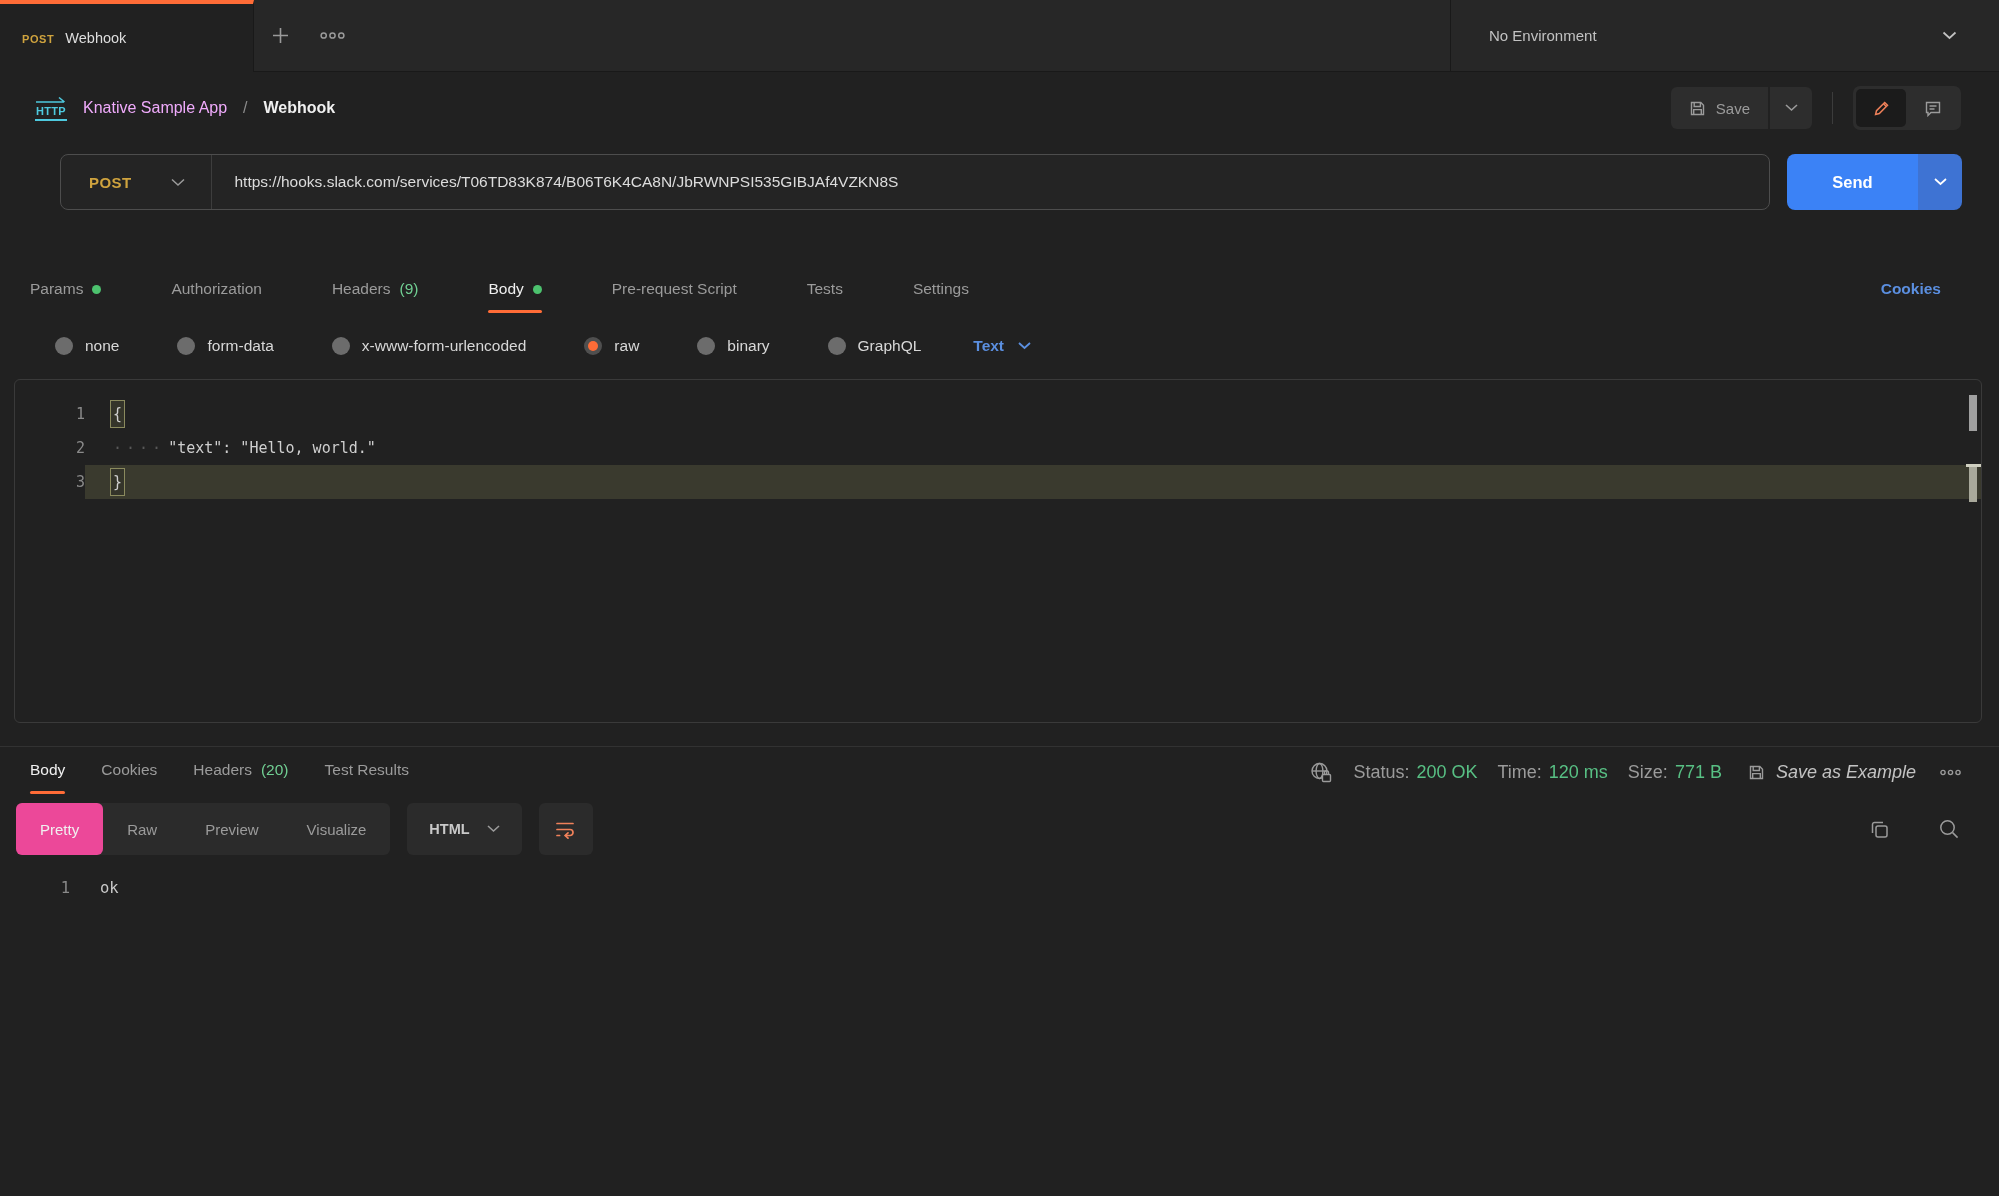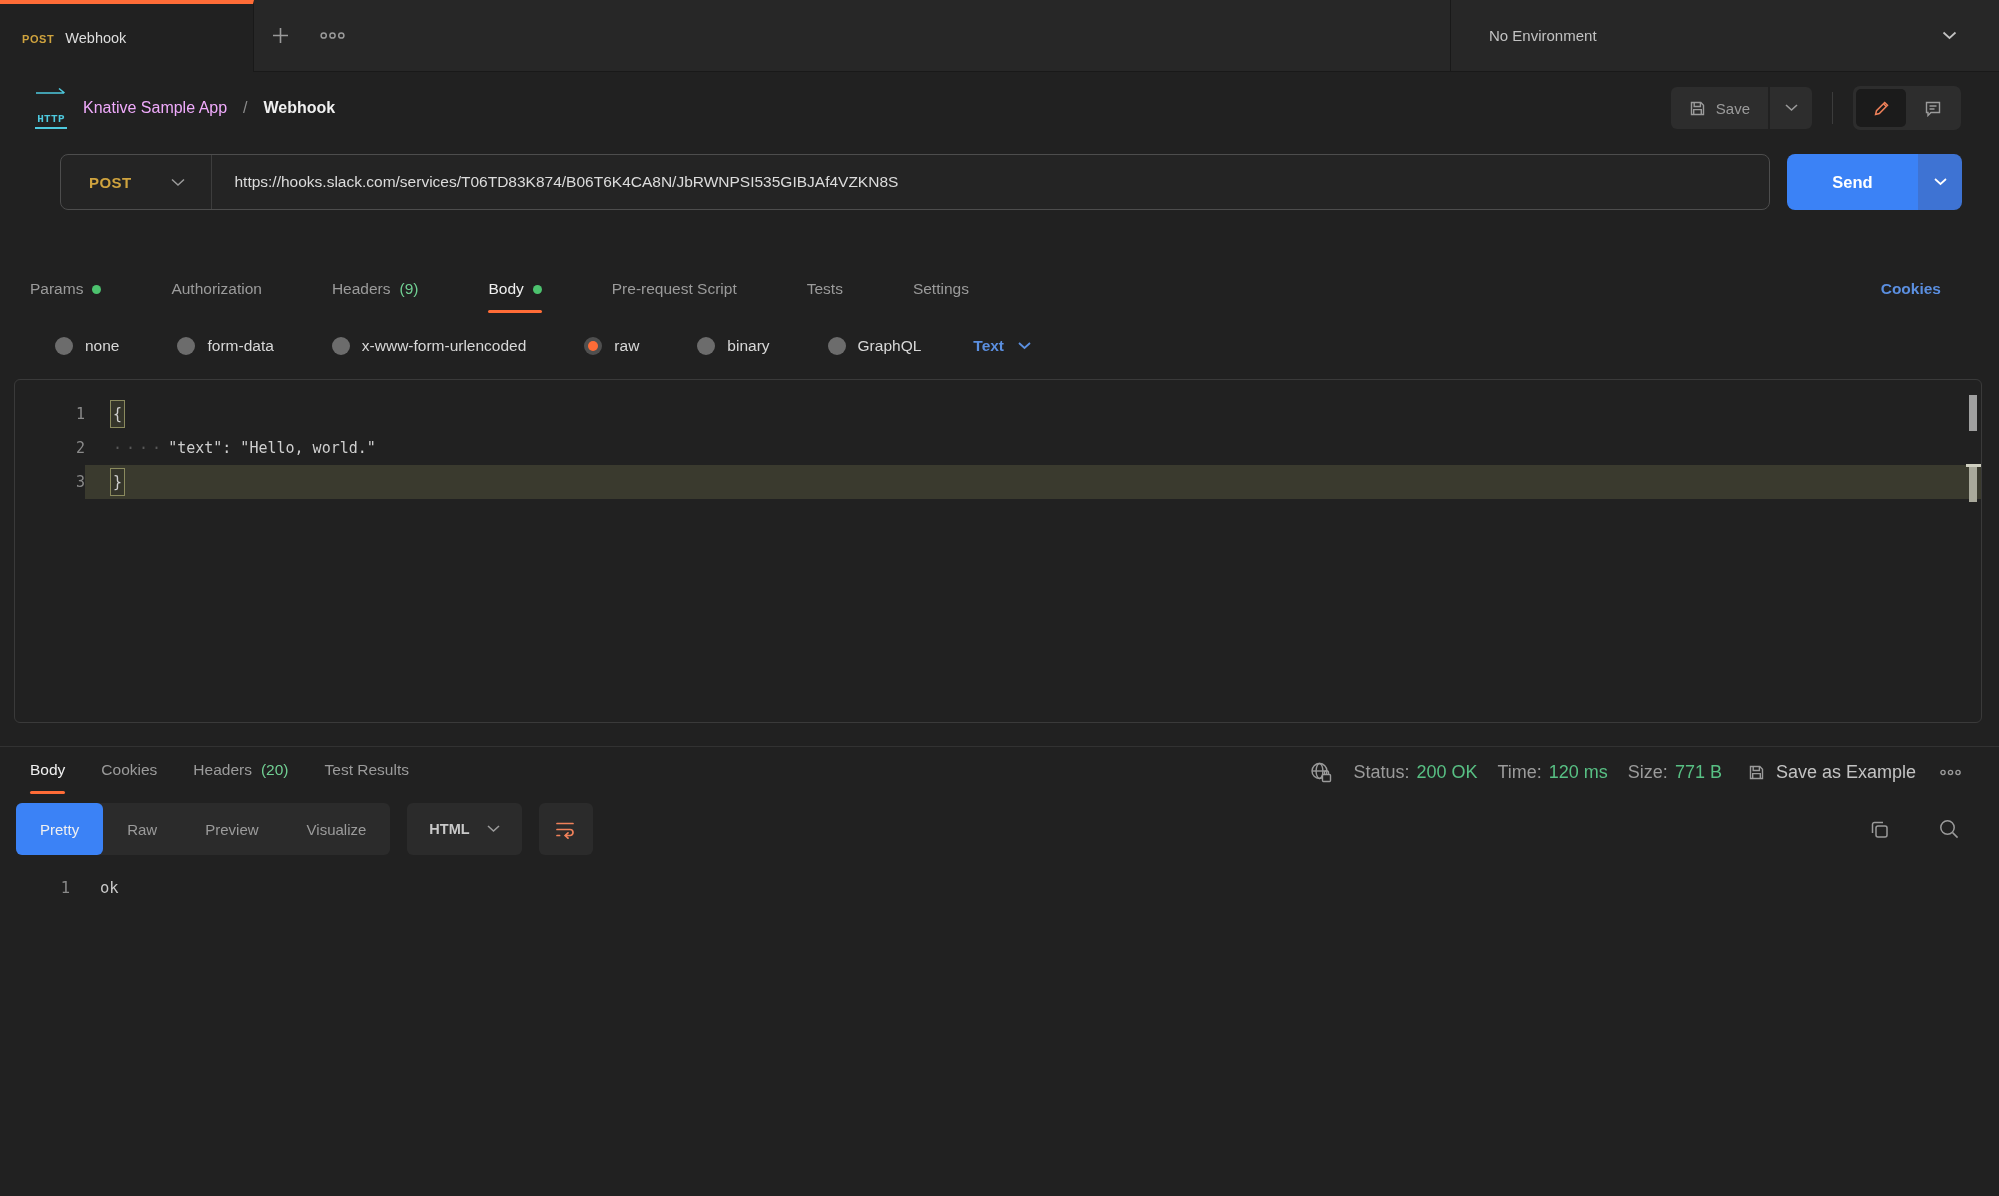--- a/index.html
+++ b/index.html
@@ -24,21 +24,21 @@
   .strip-btn { width:52px; display:flex; align-items:center; justify-content:center; color:#9a9a9a; cursor:pointer; }
   .env { margin-left:auto; width:549px; border-left:1px solid #191919;
          display:flex; align-items:center; justify-content:space-between;
          padding:0 42px 0 38px; font-size:15px; color:#c2c2c2; cursor:pointer; }
 
   
   .req-header { height:72px; display:flex; align-items:center; padding:0 38px 0 35px; }
   .breadcrumb { display:flex; align-items:center; gap:16px; font-size:16px; }
   .http-badge { display:flex; flex-direction:column; align-items:stretch; width:32px; }
   .http-badge .word { color:#4ec9de; font-size:11px; font-weight:700; letter-spacing:.3px;
-                      border-bottom:2px solid #4ec9de; padding:18px 0 2px; text-align:center;font-family:Liberation Mono, monospace; }
+                      border-bottom:2px solid #4ec9de; padding:1px 0 2px; text-align:center; }
   .crumb-collection { color:#f0abfc; }
   .crumb-sep { color:#8b8b8b; }
   .crumb-request { color:#f0f0f0; font-weight:700; }
   .header-actions { margin-left:auto; display:flex; align-items:center; }
   .btn-save { height:42px; background:#2d2d2d; border-radius:6px 0 0 6px;
               display:flex; align-items:center; gap:10px; padding:0 18px;
               color:#9b9b9b; font-size:15px; cursor:pointer; }
   .btn-save-caret { height:42px; width:42px; background:#2d2d2d; border-radius:0 6px 6px 0;
                     margin-left:2px; display:flex; align-items:center; justify-content:center;
                     color:#9b9b9b; cursor:pointer; }
@@ -106,29 +106,29 @@
   
   .response { margin-top:23px; border-top:1px solid #323232; }
   .resp-head { display:flex; align-items:flex-end; padding:0 38px 0 30px; height:47px;
                font-size:15.5px; color:#9b9b9b; }
   .resp-tabs { display:flex; align-items:flex-end; gap:36px; }
   .resp-meta { margin-left:auto; display:flex; align-items:center; gap:10px;
                padding-bottom:10px; font-size:18px; }
   .meta-label { color:#9b9b9b; }
   .meta-value { color:#58c084; }
   .meta-group { display:flex; align-items:center; gap:7px; margin-left:10px; }
-  .save-example { display:flex; align-items:center; gap:11px; color:#c3c3c3; margin-left:16px; cursor:pointer; }
+  .save-example { display:flex; align-items:center; gap:11px; color:#c3c3c3; margin-left:16px; cursor:pointer;font-style:italic; }
   .resp-more { margin-left:14px; color:#9b9b9b; cursor:pointer; }
 
   
   .resp-toolbar { display:flex; align-items:center; padding:9px 39px 0 16px; gap:17px; }
   .segmented { display:flex; background:#2b2b2b; border-radius:6px; height:52px;
                align-items:stretch; font-size:15px; color:#9b9b9b; }
   .seg { padding:0 24px; display:flex; align-items:center; border-radius:6px; cursor:pointer; }
-  .seg.active { background:#3b82f6; color:#f0f0f0; }
+  .seg.active { background:#ec4899; color:#f0f0f0; }
   .fmt-box { height:52px; background:#2b2b2b; border-radius:6px; display:flex; align-items:center;
              gap:17px; padding:0 22px; color:#c9c9c9; font-weight:700; font-size:14.5px; cursor:pointer; }
   .wrap-box { height:52px; width:54px; background:#2b2b2b; border-radius:6px;
               display:flex; align-items:center; justify-content:center; cursor:pointer; }
   .resp-tools-right { margin-left:auto; display:flex; align-items:center; gap:48px; color:#9b9b9b; }
   .tool-icon { cursor:pointer; }
 
   
   .resp-body { display:flex; padding-top:24px; font-family:"DejaVu Sans Mono", monospace;
                font-size:15.5px; }

